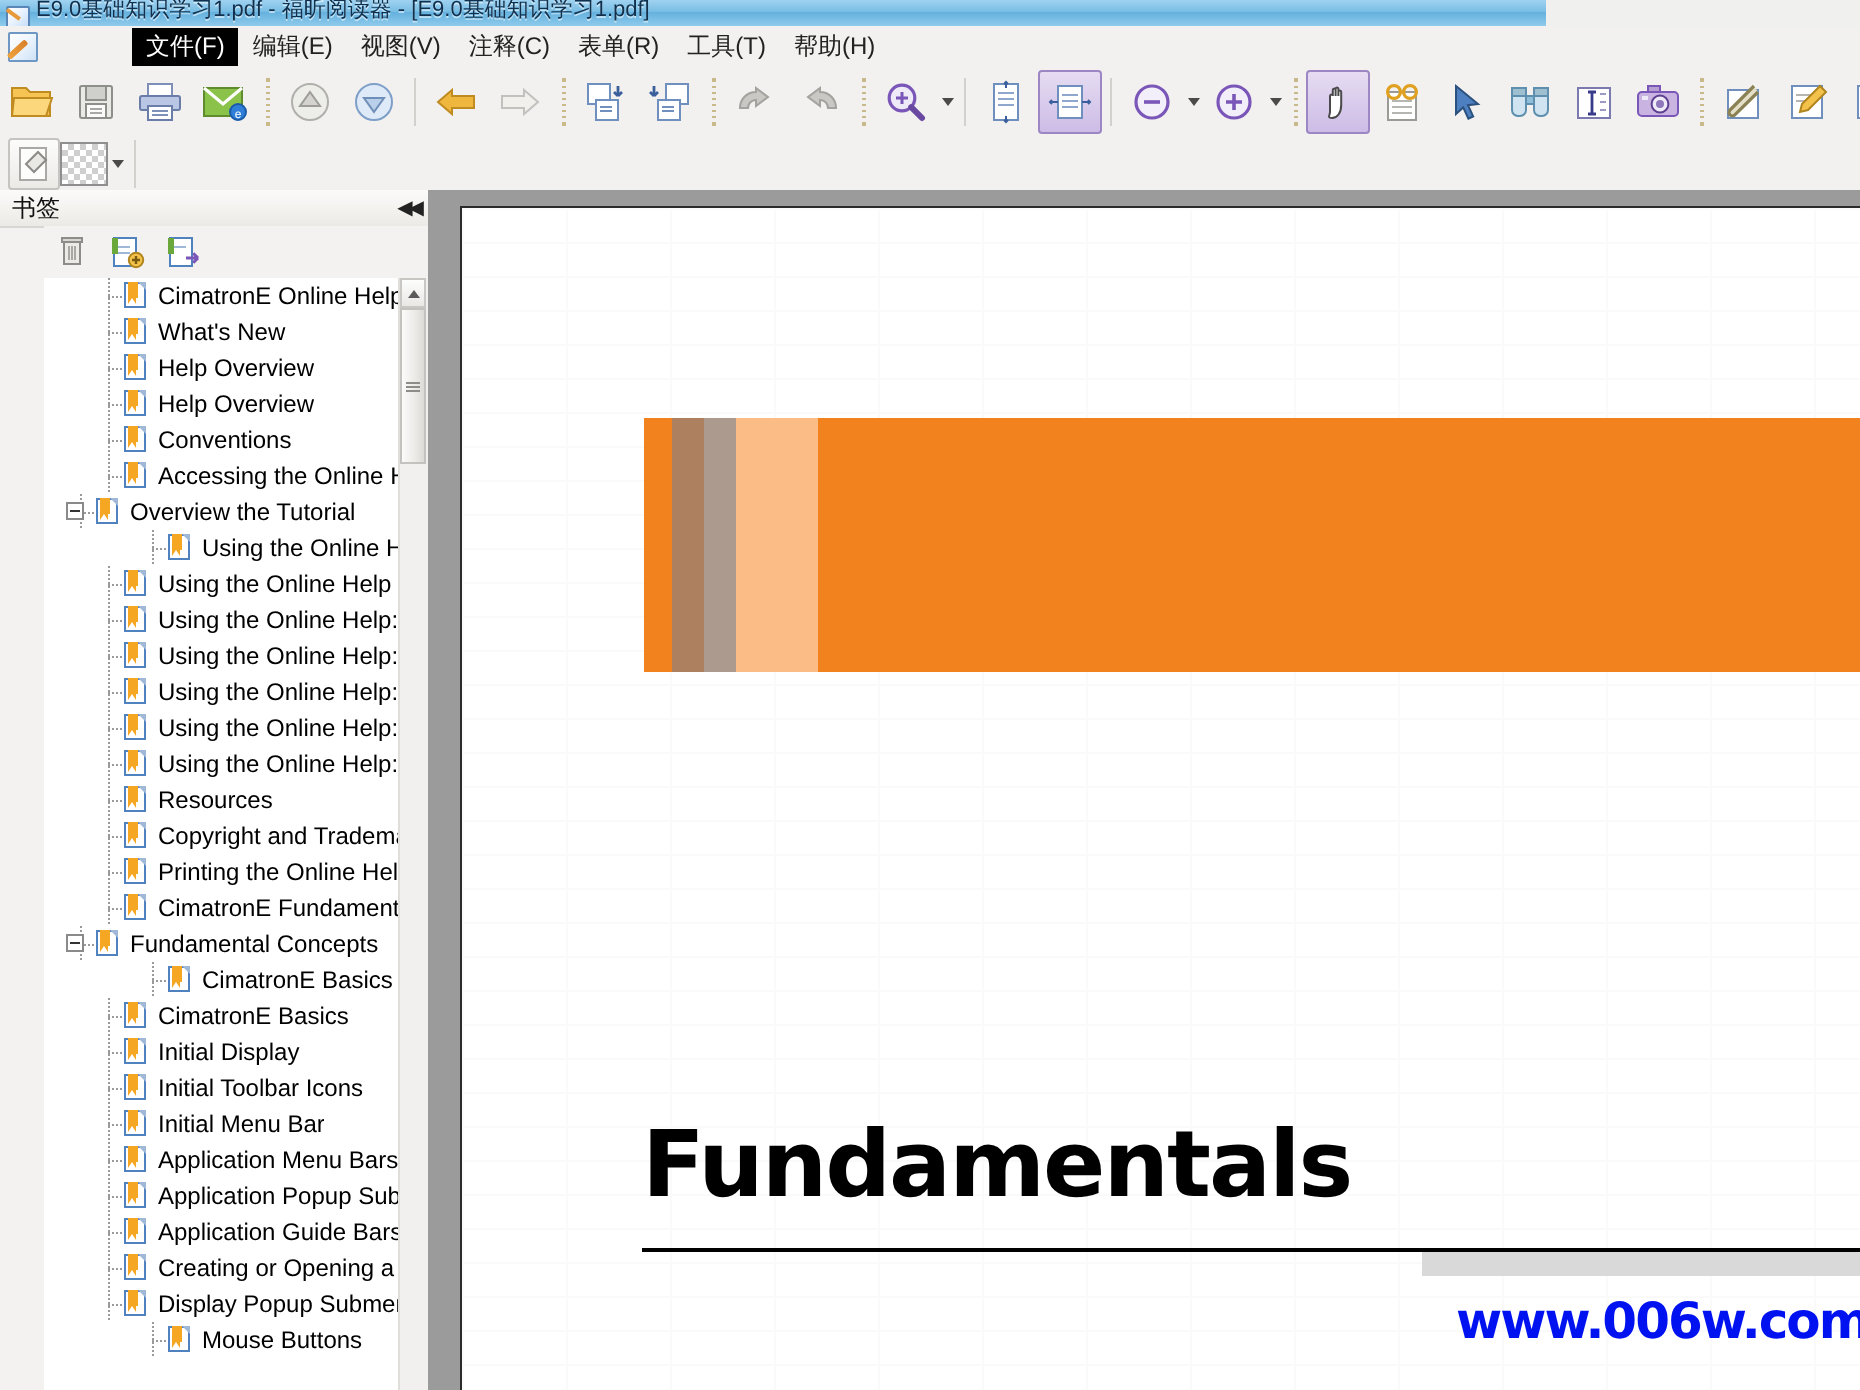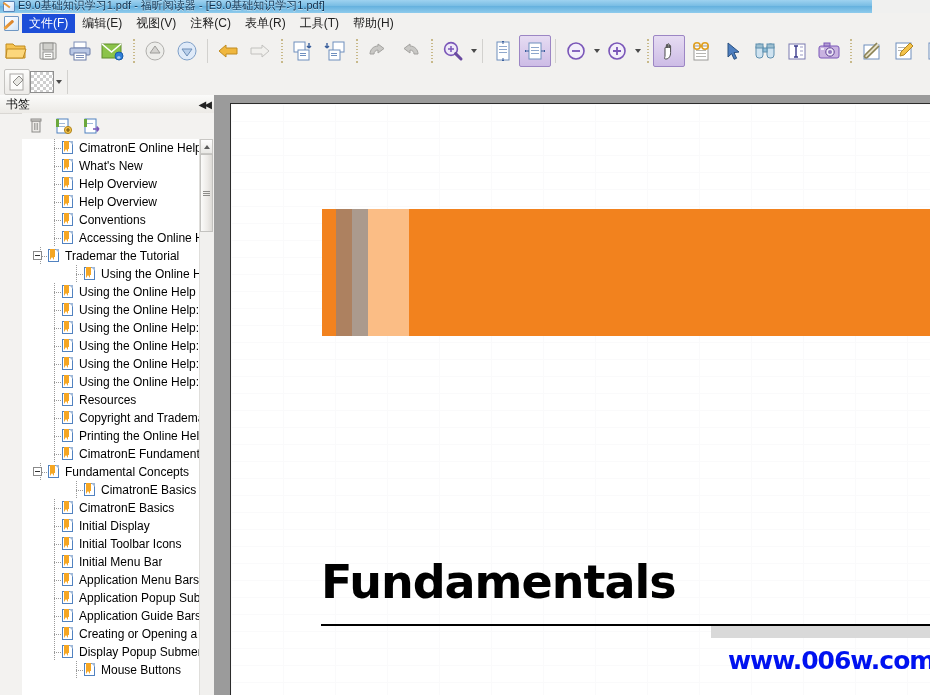--- a/index.html
+++ b/index.html
@@ -6,23 +6,23 @@
   body{
     width:930px;height:695px;overflow:hidden;
     font-family:"Liberation Sans","DejaVu Sans",sans-serif;
     font-size:12px;color:#000;background:#f0f0ef;
     -webkit-font-smoothing:none;
   }
   .app{position:relative;width:930px;height:695px;}
 
   
   .titlebar{
-    position:absolute;left:0;top:0;width:872px;height:13px;
+    position:absolute;left:0;top:0;width:773px;height:13px;
     background:linear-gradient(to bottom,#9fd2f0 0%,#79bde4 45%,#63b0de 46%,#8fcbec 100%);
-    display:flex;align-items:flex-start;overflow:hidden;
+    display:flex;align-items:flex-end;overflow:hidden;
   }
   .titlebar .tl-icon{
     width:13px;height:11px;margin-left:2px;margin-right:3px;flex:0 0 auto;
     position:relative;
   }
   .titlebar .tl-icon:before{
     content:"";position:absolute;left:1px;top:1px;width:10px;height:9px;
     background:linear-gradient(135deg,#ffffff 0%,#e8f2ff 50%,#c7defa 100%);
     border:1px solid #5a86b8;border-radius:1px;
   }
@@ -50,21 +50,21 @@
   }
   .menu-logo:after{
     content:"";position:absolute;left:3px;top:12px;width:12px;height:2.5px;
     background:linear-gradient(90deg,#f0a33c,#d8802a);
     transform:rotate(-42deg);transform-origin:left bottom;border-radius:1px;
   }
   .menu-item{
     font-size:12px;padding:2px 7px 3px 7px;color:#222;white-space:nowrap;
     line-height:14px;
   }
-  .menu-item.active{background:#1d4ed8;color:#fff;}
+  .menu-item.active{background:#000000;color:#fff;margin-left:44px;}
 
   
   .toolbar{
     position:absolute;left:0;width:930px;background:#f2f1ef;
     display:flex;align-items:center;
   }
   .toolbar.row1{top:33px;height:35px;border-bottom:1px solid #e6e5e2;}
   .toolbar.row2{top:68px;height:27px;border-bottom:1px solid #c9c9c6;}
   .tb-btn{
     width:30px;height:30px;display:flex;align-items:center;justify-content:center;
@@ -608,21 +608,21 @@
             <span class="bm-label">Accessing the Online He</span>
           </div>
           <div class="bm-item ind0">
             <span class="bm-dots" style="margin-left: -14px;">
               <span class="bm-exp"></span>
             </span>
             <span class="bm-ico">
               <span class="pg"></span>
               <span class="mk"></span>
             </span>
-            <span class="bm-label">Trademar the Tutorial</span>
+            <span class="bm-label">Overview the Tutorial</span>
           </div>
           <div class="bm-item ind1">
             <span class="bm-dots"></span>
             <span class="bm-ico">
               <span class="pg"></span>
               <span class="mk"></span>
             </span>
             <span class="bm-label">Using the Online Hel</span>
           </div>
           <div class="bm-item ind0">

